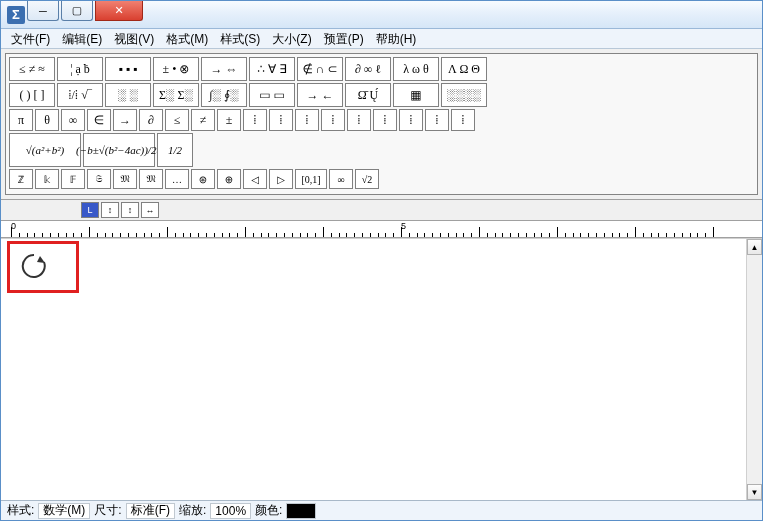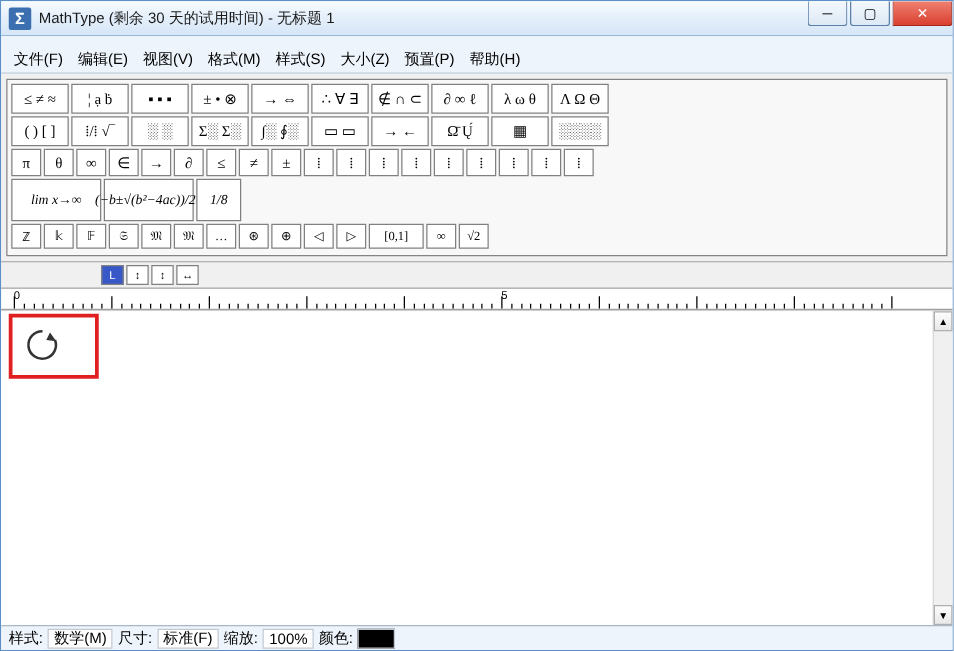--- a/index.html
+++ b/index.html
@@ -8,21 +8,21 @@
 .window { border: 1px solid #5a8fc8; background: #fff; width: 763px; height: 521px; display: flex; flex-direction: column; }
 
 .titlebar { height: 28px; background: linear-gradient(#f7fbff,#e6f0fb 45%,#d5e6f7); display: flex; align-items: center; padding: 0 0 0 6px; border-bottom: 1px solid #9ab8d8; }
 .titlebar .app-icon { width: 18px; height: 18px; background: #3b6fb0; color: #fff; display: flex; align-items: center; justify-content: center; font-weight: bold; font-size: 13px; border-radius: 2px; }
 .titlebar .title { margin-left: 6px; color: #1a1a1a; font-size: 12px; flex: 1; white-space: nowrap; }
 .winbtns { display: flex; align-items: flex-start; height: 100%; }
 .winbtn { width: 32px; height: 20px; margin-left: 2px; border: 1px solid #5a7fa8; border-top: none; background: linear-gradient(#f4f8fc,#dde9f6); display: flex; align-items: center; justify-content: center; font-size: 11px; }
 .winbtn.close { width: 48px; background: linear-gradient(#f08070,#d94030); color: #fff; border-color: #a02818; border-top-right-radius: 0; border-bottom-right-radius: 3px; }
 .winbtn.min, .winbtn.max { border-bottom-left-radius: 3px; border-bottom-right-radius: 3px; }
 
-.menubar { height: 30px; background: #eef4fb; border-bottom: 1px solid #b8c8d8; display: flex; align-items: flex-end; padding-left: 4px; font-size: 12px; }
+.menubar { height: 20px; background: #eef4fb; border-bottom: 1px solid #b8c8d8; display: flex; align-items: flex-start; padding-left: 4px; font-size: 12px; }
 .menubar span { padding: 2px 6px; cursor: default; }
 
 .toolbox-area { background: #f0f0f0; border-bottom: 1px solid #a0a0a0; padding: 4px; }
 .toolbox { border: 1px solid #848484; background: #f8f8f8; padding: 3px; }
 
 .palette-row { display: flex; gap: 2px; margin-bottom: 2px; flex-wrap: nowrap; }
 .pbtn { border: 1px solid #808080; background: #fff; height: 24px; display: flex; align-items: center; justify-content: center; font-size: 12px; font-family: "Times New Roman", serif; cursor: default; min-width: 0; }
 .pbtn.w1 { width: 46px; }
 .pbtn.sq { width: 24px; height: 22px; }
 .pbtn.tab { width: 56px; height: 16px; font-size: 9px; font-family: monospace; background: #fff; text-align: center; }
@@ -55,21 +55,20 @@
 .status-seg.color-swatch { width: 30px; background: #000; }
 .status-label { padding: 16px 2px; }
 </style>
 </head>
 <body>
 
 <div class="window">
 
   <div class="titlebar">
     <div class="app-icon">Σ</div>
-    <div class="title">MathType (剩余 30 天的试用时间) - 无标题 1</div>
     <div class="winbtns">
       <div class="winbtn min">─</div>
       <div class="winbtn max">▢</div>
       <div class="winbtn close">✕</div>
     </div>
   </div>
 
   <div class="menubar">
     <span>文件(F)</span>
     <span>编辑(E)</span>
@@ -126,38 +125,38 @@
         <div class="pbtn sq">⁞</div>
         <div class="pbtn sq">⁞</div>
         <div class="pbtn sq">⁞</div>
         <div class="pbtn sq">⁞</div>
         <div class="pbtn sq">⁞</div>
         <div class="pbtn sq">⁞</div>
       </div>
 
 
       <div class="palette-row">
-        <div class="pbtn expr">lim x→∞</div>
+        <div class="pbtn expr">√(a²+b²)</div>
         <div class="pbtn expr">(−b±√(b²−4ac))/2a</div>
-        <div class="pbtn expr" style="width:36px">1/8</div>
+        <div class="pbtn expr" style="width:36px">1/2</div>
       </div>
 
       <div class="palette-row">
         <div class="pbtn small">ℤ</div>
         <div class="pbtn small">𝕜</div>
         <div class="pbtn small">𝔽</div>
         <div class="pbtn small">𝔖</div>
         <div class="pbtn small">𝔐</div>
         <div class="pbtn small">𝔐</div>
         <div class="pbtn small">…</div>
         <div class="pbtn small">⊛</div>
         <div class="pbtn small">⊕</div>
         <div class="pbtn small">◁</div>
         <div class="pbtn small">▷</div>
-        <div class="pbtn small" style="width:44px">[0,1]</div>
+        <div class="pbtn small" style="width:32px">[0,1]</div>
         <div class="pbtn small">∞</div>
         <div class="pbtn small">√2</div>
       </div>
 
     </div>
   </div>
 
   <div class="small-tabs">
     <div class="stab active">L</div>
     <div class="stab">↕</div>

